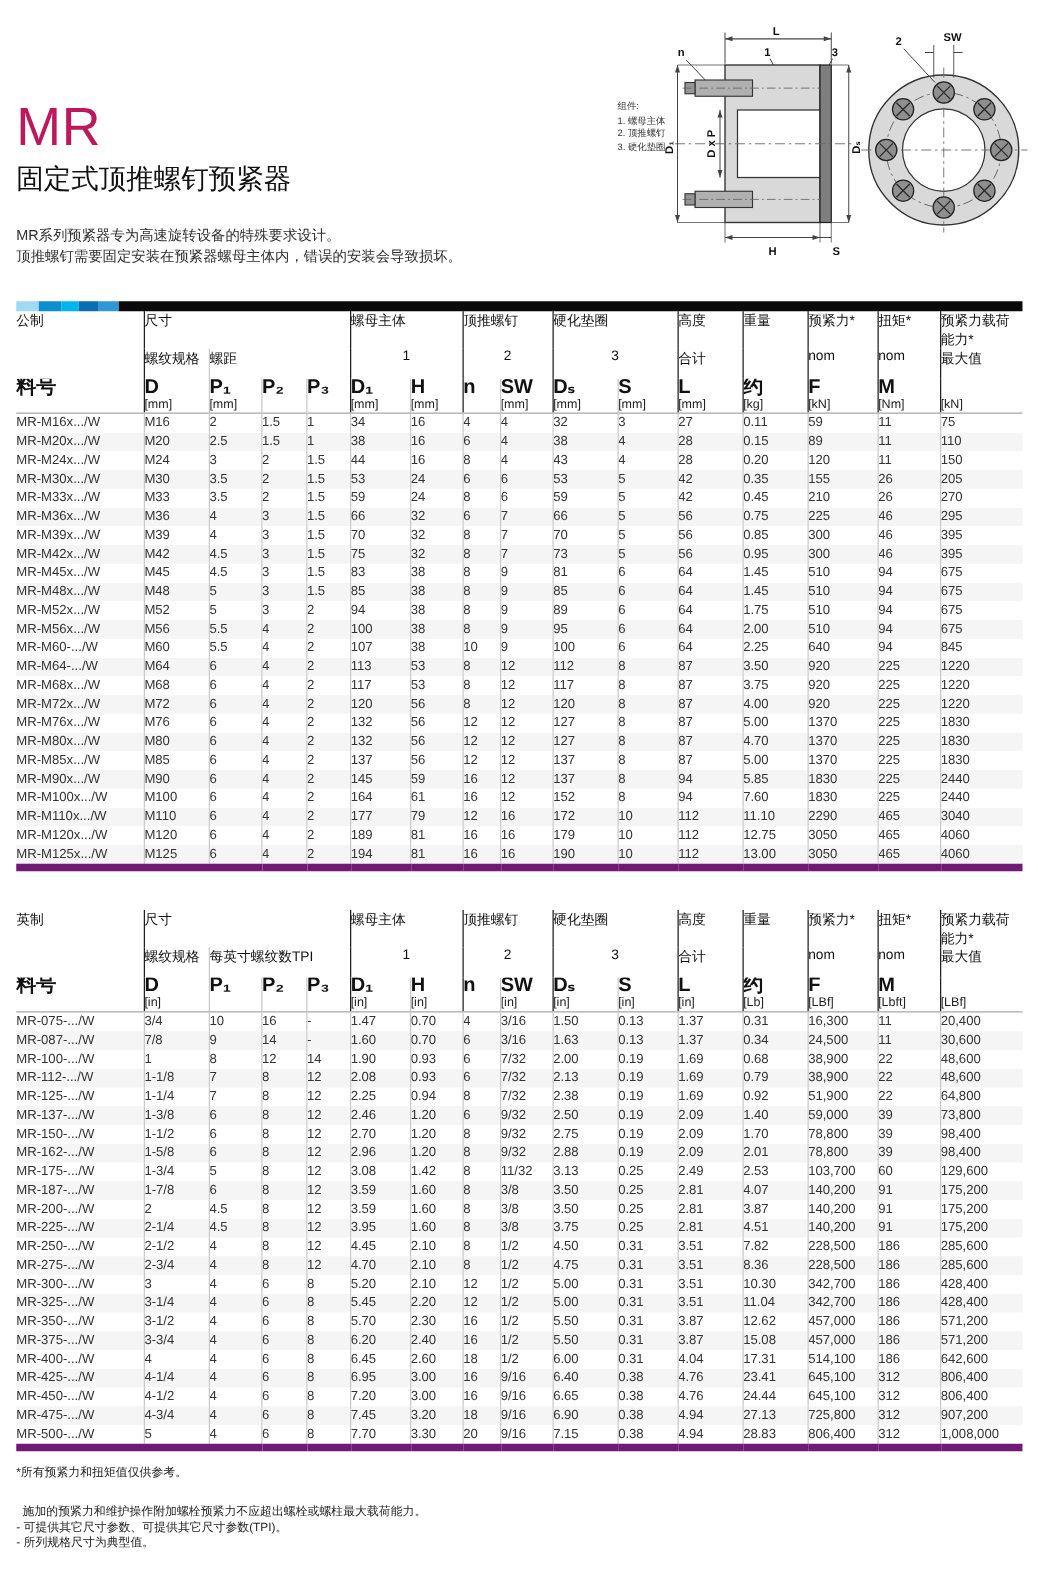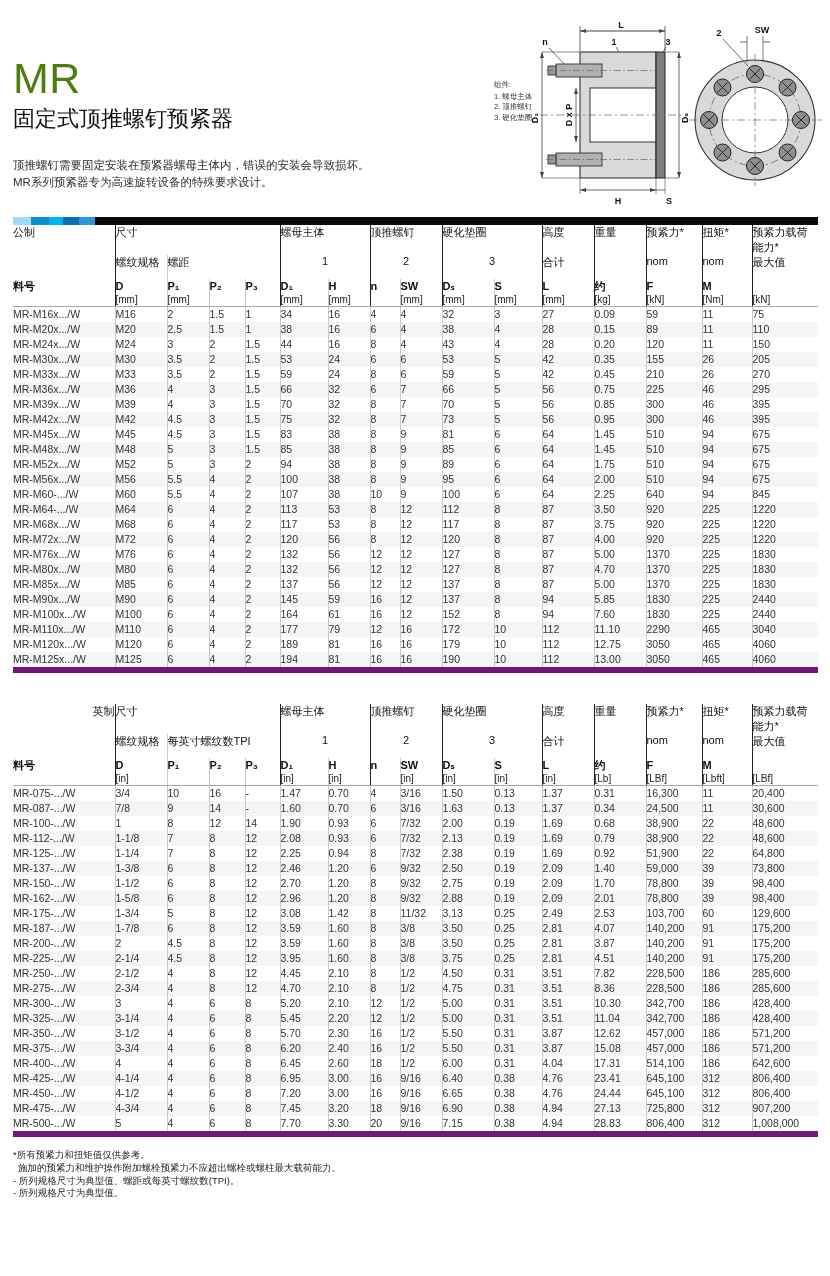--- a/index.html
+++ b/index.html
@@ -1,62 +1,62 @@
 <!DOCTYPE html>
 <html><head>
 <meta charset="utf-8">
 <style>
   html,body{margin:0;padding:0;background:#fff;}
   .page{position:relative;width:830px;height:1276px;background:#fff;overflow:hidden;
         font-family:"Liberation Sans","DejaVu Sans",sans-serif;color:#1a1a1a;}
   .pad{padding:0 13px;}
-  .title{font-size:43px;line-height:45px;font-weight:400;letter-spacing:.5px;color:#4d7c0f;margin:56px 0 0 0;}
+  .title{font-size:43px;line-height:45px;font-weight:400;letter-spacing:.5px;color:#be185d;margin:80px 0 0 0;}
   .subtitle{font-size:22px;line-height:31px;font-weight:400;color:#111;margin:2px 0 0 0;}
   .desc{margin-top:23px;font-size:11.5px;line-height:16.5px;color:#2e2e2e;}
   
   .diagram{position:absolute;left:492px;top:18px;width:338px;height:194px;}
   .legend{position:absolute;left:2px;top:62px;width:58px;font-size:7.5px;line-height:10.5px;color:#333;}
   .legend .lt{margin-bottom:1px;}
   svg text{font-family:"Liberation Sans","DejaVu Sans",sans-serif;font-size:9px;font-weight:bold;fill:#111;}
   
   .table-block{margin-top:0;border-radius:25px;}
   .tb-metric{margin-top:27px;}
   .tb-imperial{margin-top:31px;}
   .color-bar{height:8px;width:805px;margin:0 13px;display:flex;}
   .color-bar div{height:8px;}
   table.spec{border-collapse:collapse;table-layout:fixed;width:805px;margin:0 13px;}
   table.spec th,table.spec td{padding:0;text-align:left;white-space:nowrap;overflow:hidden;font-weight:normal;}
   thead th{vertical-align:top;color:#111;}
   th.g{font-size:11px;font-weight:bold;padding:9px 3px 0 7px;height:27px;}
   th.sg{font-size:11px;font-weight:bold;padding:0 3px 0 7px;height:24px;}
   th.sg.ctr{text-align:center;padding-left:0;}
   th.ch{padding:0 3px 6px 7px;}
-  .ch .lbl{font-size:11px;font-weight:bold;line-height:14px;height:14px;}
+  .ch .lbl{font-size:16px;font-weight:bold;line-height:14px;height:14px;}
   .ch .unit{font-size:10px;font-weight:normal;line-height:13px;height:13px;color:#222;}
   .bd{border-left:1px solid #1f1f1f;}
   .bl{border-left:1px solid #c9c9c9;}
   thead tr.cols th{border-bottom:1px solid #a8a8a8;}
   tbody td{font-size:10.5px;line-height:15px;height:15px;color:#333;padding:0 3px 0 7px;vertical-align:middle;}
   tbody tr:nth-child(even){background:#f5f5f5;}
   tbody tr:last-child td{border-bottom:6px solid #701a75;}
   
   .fnotes{margin:12px 13px 0 13px;font-size:9.5px;line-height:12.8px;color:#222;}
-  .fn-indent{padding-left:5px;}
+  .fn-indent{padding-left:5px;margin-top:18px;}
 </style>
 </head>
 <body>
 
 <div class="page">
 
   <div class="pad">
     <h1 class="title">MR</h1>
     <h2 class="subtitle">固定式顶推螺钉预紧器</h2>
     <div class="desc">
+      <div>MR系列预紧器专为高速旋转设备的特殊要求设计。</div>
       <div>顶推螺钉需要固定安装在预紧器螺母主体内，错误的安装会导致损坏。</div>
-      <div>MR系列预紧器专为高速旋转设备的特殊要求设计。</div>
     </div>
   </div>
 
   <div class="diagram">
     <div class="legend">
       <div class="lt">组件:</div>
       <div>1. 螺母主体</div>
       <div>2. 顶推螺钉</div>
       <div>3. 硬化垫圈</div>
     </div>
@@ -300,21 +300,21 @@
               <td class="bl">2</td>
               <td class="bl">1.5</td>
               <td class="bl">1</td>
               <td class="bl">34</td>
               <td class="bl">16</td>
               <td class="bl">4</td>
               <td class="bl">4</td>
               <td class="bl">32</td>
               <td class="bl">3</td>
               <td class="bl">27</td>
-              <td class="bl">0.09</td>
+              <td class="bl">0.11</td>
               <td class="bl">59</td>
               <td class="bl">11</td>
               <td class="bl">75</td>
             </tr>
             <tr>
               <td>MR-M20x.../W</td>
               <td class="bl">M20</td>
               <td class="bl">2.5</td>
               <td class="bl">1.5</td>
               <td class="bl">1</td>
@@ -747,21 +747,21 @@
             <col style="width: 52px;">
             <col style="width: 48px;">
             <col style="width: 52px;">
             <col style="width: 52px;">
             <col style="width: 56px;">
             <col style="width: 50px;">
             <col style="width: 66px;">
           </colgroup>
           <thead>
             <tr>
-              <th colspan="1" class="g" style="white-space: normal; text-align: right;">英制</th>
+              <th colspan="1" class="g" style="white-space: normal;">英制</th>
               <th colspan="4" class="g bd" style="white-space: normal;">尺寸</th>
               <th colspan="2" class="g bd" style="white-space: normal;">螺母主体</th>
               <th colspan="2" class="g bd" style="white-space: normal;">顶推螺钉</th>
               <th colspan="2" class="g bd" style="white-space: normal;">硬化垫圈</th>
               <th colspan="1" class="g bd" style="white-space: normal;">高度</th>
               <th colspan="1" class="g bd" style="white-space: normal;">重量</th>
               <th colspan="1" class="g bd" style="white-space: normal;">预紧力*</th>
               <th colspan="1" class="g bd" style="white-space: normal;">扭矩*</th>
               <th colspan="1" class="g bd" style="white-space: normal;">预紧力载荷能力*</th>
             </tr>
@@ -1261,17 +1261,17 @@
               <td class="bl">1,008,000</td>
             </tr>
           </tbody>
         </table>
       </div>
   </div>
 
   <div class="fnotes">
     <div>*所有预紧力和扭矩值仅供参考。</div>
     <div class="fn-indent">施加的预紧力和维护操作附加螺栓预紧力不应超出螺栓或螺柱最大载荷能力。</div>
-    <div>- 所列规格尺寸为典型值、螺距或每英寸螺纹数(TPI)。</div>
+    <div>- 可提供其它尺寸参数、可提供其它尺寸参数(TPI)。</div>
     <div>- 所列规格尺寸为典型值。</div>
   </div>
 
 </div>
 
 </body></html>

